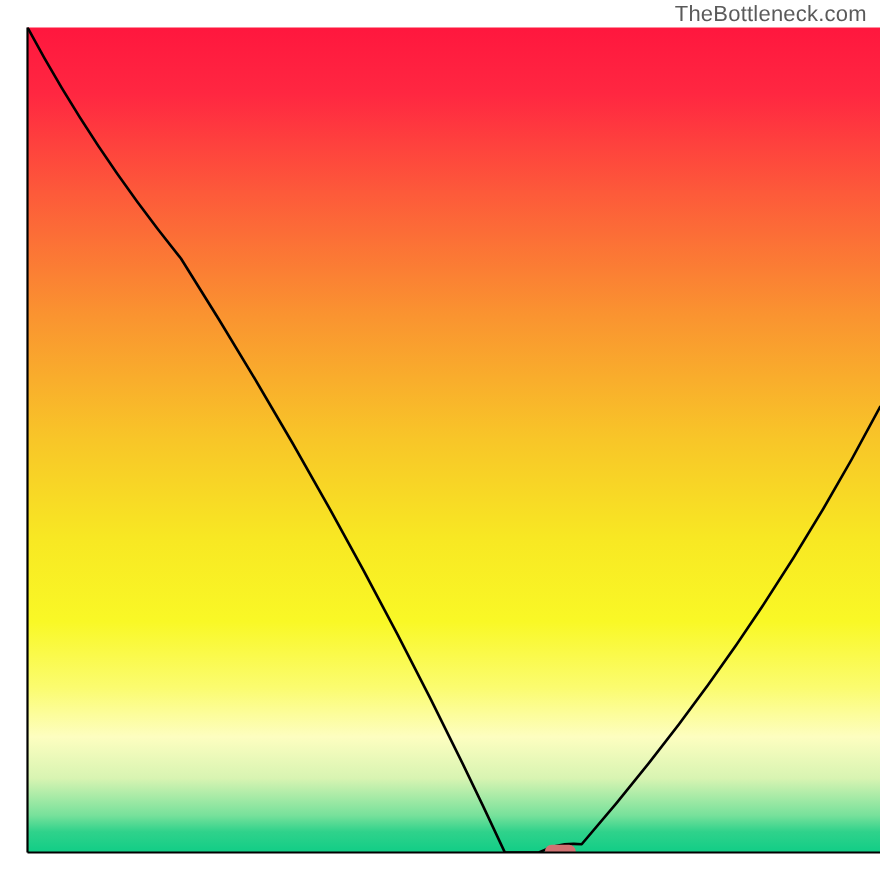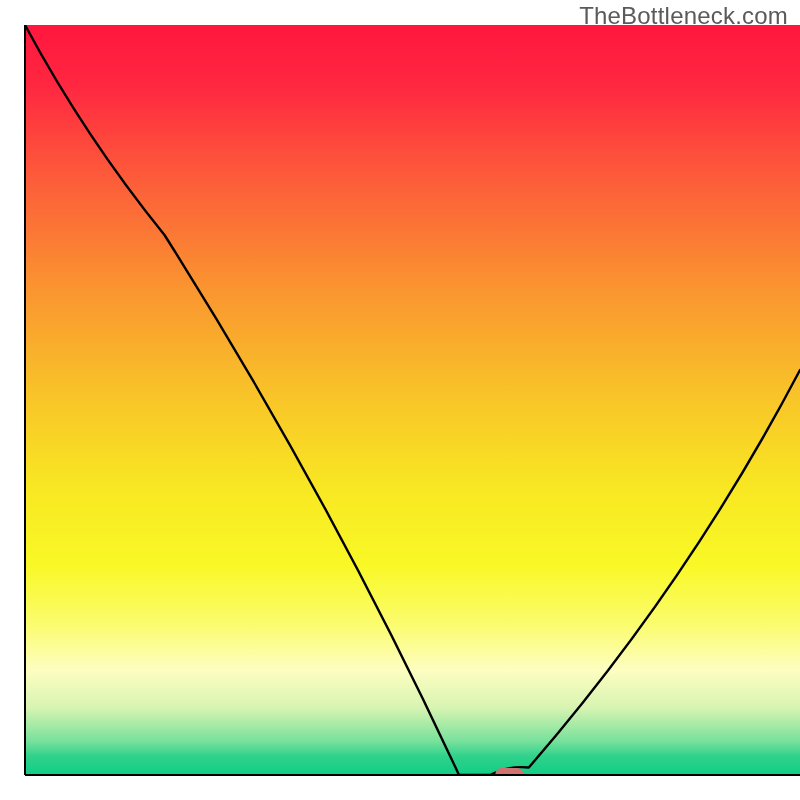--- a/index.html
+++ b/index.html
@@ -14,21 +14,21 @@
   .frame {
     position: relative;
     width: 800px;
     height: 800px;
   }
   .watermark {
     position: absolute;
     top: 2px;
     right: 12px;
     color: #5a5a5a;
-    font-size: 24px;
+    font-size: 20px;
     font-weight: 500;
     letter-spacing: 0.2px;
     z-index: 5;
   }
   svg {
     display: block;
     position: absolute;
     top: 0;
     left: 0;
   }

